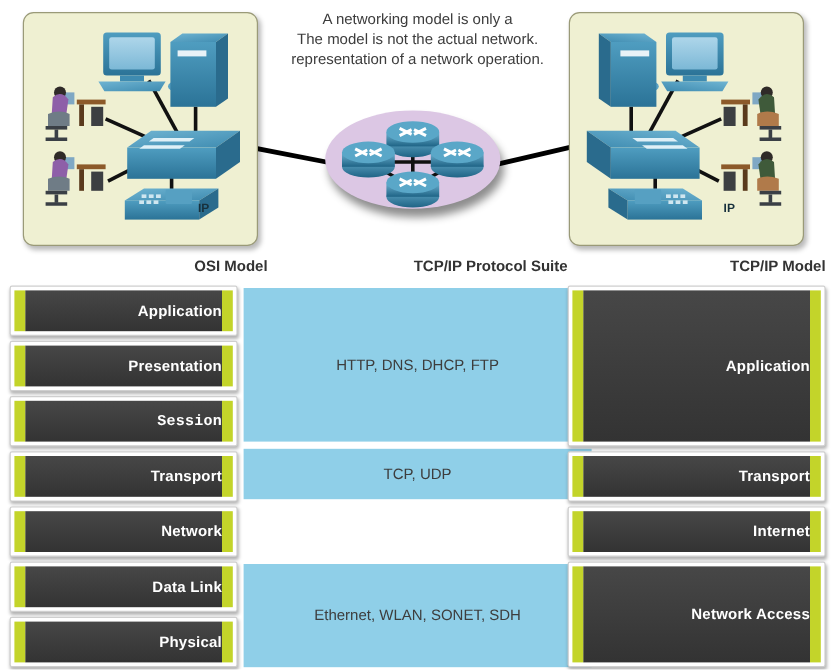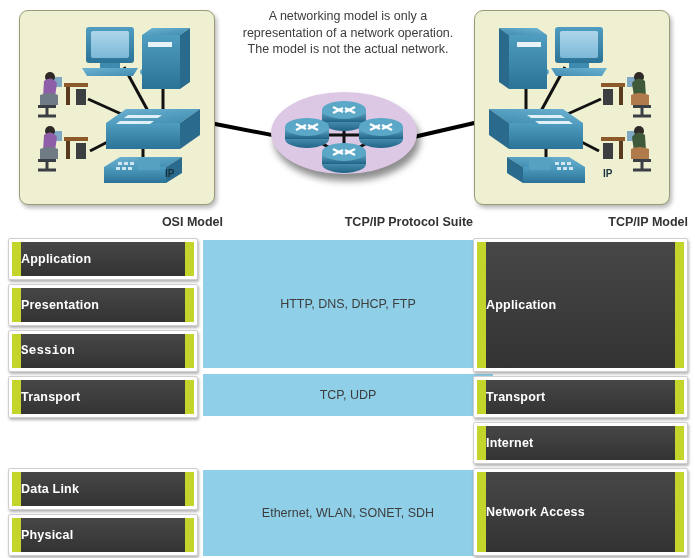--- a/index.html
+++ b/index.html
@@ -128,21 +128,21 @@
   .layer-inner {
     position: relative;
     width: 100%;
     height: 100%;
     background: linear-gradient(to bottom, #474747 0%, #3c3c3c 55%, #333333 100%);
     box-sizing: border-box;
     border-left: 9px solid #c3d42a;
     border-right: 9px solid #c3d42a;
     display: flex;
     align-items: center;
-    justify-content: flex-start;
+    justify-content: flex-end;
   }
   .layer-label {
     font-size: 12.5px;
     font-weight: bold;
     color: #ffffff;
     text-align: center;
     letter-spacing: 0.2px;
   }
   .col-osi { left: 8px;   width: 190px; }
   .col-tcp { left: 473px; width: 215px; }
@@ -244,22 +244,22 @@
         <rect x="18" y="148" width="18" height="3" fill="#3a3f45"></rect>
         <line x1="27" y1="151" x2="27" y2="158" stroke="#3a3f45" stroke-width="3"></line>
         <line x1="18" y1="159" x2="36" y2="159" stroke="#3a3f45" stroke-width="3"></line>
         <rect x="56" y="132" width="10" height="16" fill="#3c3f42"></rect>
       </g>
     </svg>
   </div>
 
   <div class="caption">
     <div>A networking model is only a</div>
+    <div>The model is not the actual network.</div>
     <div>representation of a network operation.</div>
-    <div>The model is not the actual network.</div>
   </div>
 
   <div id="cloud-wrap">
     <div class="cloud-ellipse"></div>
     <svg width="158" height="100" viewBox="0 0 158 100" style="position:absolute;left:0;top:0;">
       <defs>
         <linearGradient id="rtr" x1="0" y1="0" x2="0" y2="1">
           <stop offset="0%" stop-color="#6fb3d2"></stop>
             <stop offset="100%" stop-color="#1f6486"></stop>
         </linearGradient>
@@ -441,20 +441,25 @@
   <div class="layer col-osi" style="top:92px;  height:42px;font-family:Liberation Mono, monospace;">
     <div class="layer-inner">
         <span class="layer-label">Session</span>
       </div>
   </div>
   <div class="layer col-osi" style="top:138px; height:42px;">
     <div class="layer-inner">
         <span class="layer-label">Transport</span>
       </div>
   </div>
+  <div class="layer col-osi" style="top:184px; height:42px;">
+    <div class="layer-inner">
+        <span class="layer-label">Network</span>
+      </div>
+  </div>
   <div class="layer col-osi" style="top:230px; height:42px;">
     <div class="layer-inner">
         <span class="layer-label">Data Link</span>
       </div>
   </div>
   <div class="layer col-osi" style="top:276px; height:42px;">
     <div class="layer-inner">
         <span class="layer-label">Physical</span>
       </div>
   </div>

